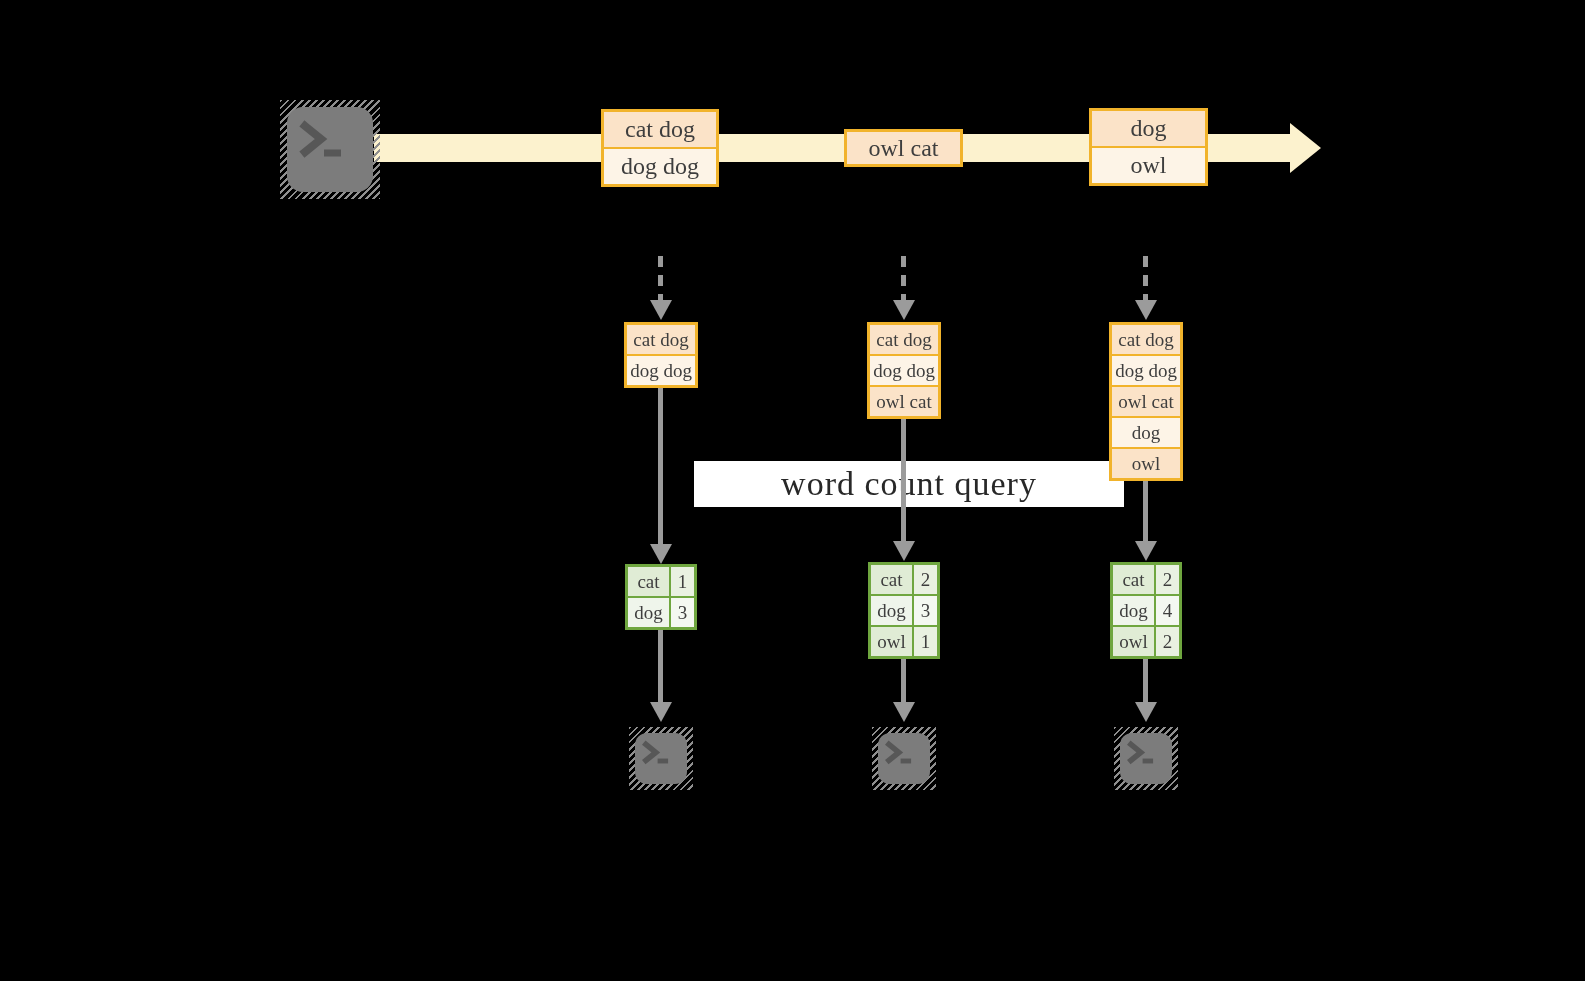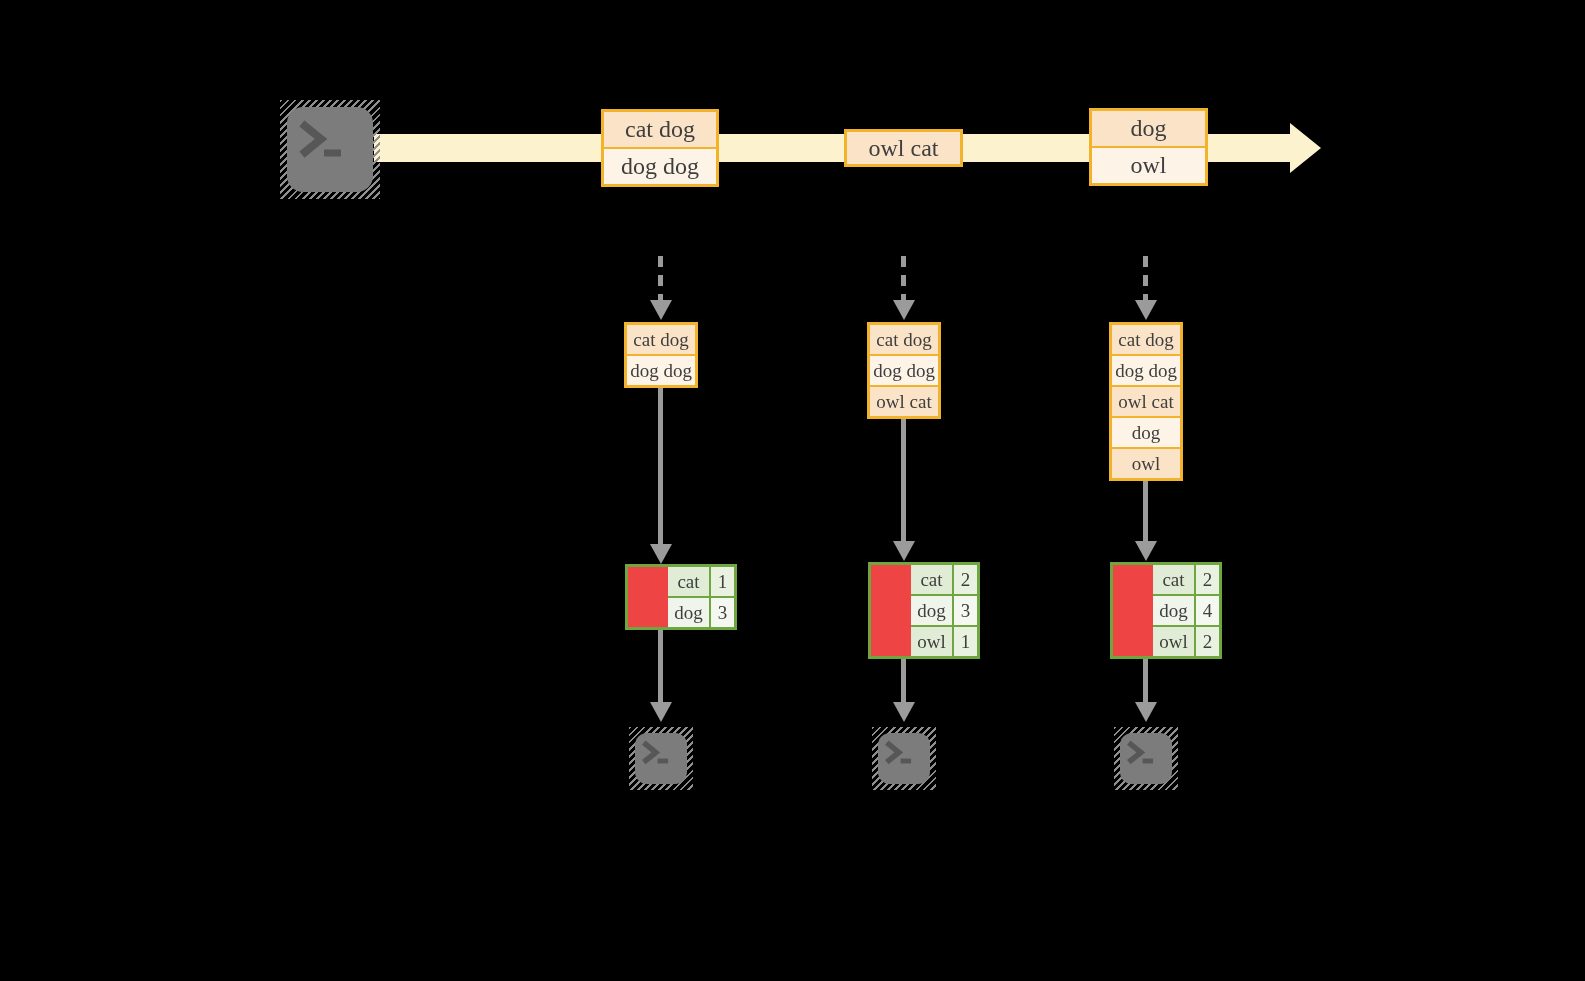--- a/index.html
+++ b/index.html
@@ -58,21 +58,21 @@
   }
   .mrow{
     height:29px;display:flex;align-items:center;justify-content:center;
     font-size:19px;background:var(--peach);
   }
   .mrow + .mrow{border-top:2px solid var(--gold);}
   .mrow:nth-child(even){background:var(--cream);}
   
   .count-table{
     position:absolute;border:3px solid var(--green);box-sizing:border-box;
-    z-index:3;background:#ef4444;padding-left:40px;
+    z-index:3;background:#0f172a;
   }
   .crow{display:flex;}
   .crow + .crow{border-top:2px solid var(--green);}
   .cword{
     width:41px;height:29px;border-right:2px solid var(--green);
     display:flex;align-items:center;justify-content:center;font-size:19px;
     background:var(--gcellA);
   }
   .cnum{
     width:23px;height:29px;display:flex;align-items:center;justify-content:center;
@@ -145,20 +145,23 @@
     <div class="mrow">owl cat</div>
   </div>
   <div class="mini-box" style="left:1109px;top:322px;">
     <div class="mrow">cat dog</div>
     <div class="mrow">dog dog</div>
     <div class="mrow">owl cat</div>
     <div class="mrow">dog</div>
     <div class="mrow">owl</div>
   </div>
 
+  <div class="query-band" style="left:694px;top:461px;width:430px;height:46px;">
+    <span>word count query</span>
+  </div>
 
   <div class="vline" style="left:658px;top:388px;height:158px;"></div>
   <div class="ahead" style="left:650px;top:544px;"></div>
   <div class="vline" style="left:901px;top:419px;height:124px;"></div>
   <div class="ahead" style="left:893px;top:541px;"></div>
   <div class="vline" style="left:1143px;top:481px;height:62px;"></div>
   <div class="ahead" style="left:1135px;top:541px;"></div>
 
   <div class="count-table" style="left:625px;top:564px;">
     <div class="crow">

